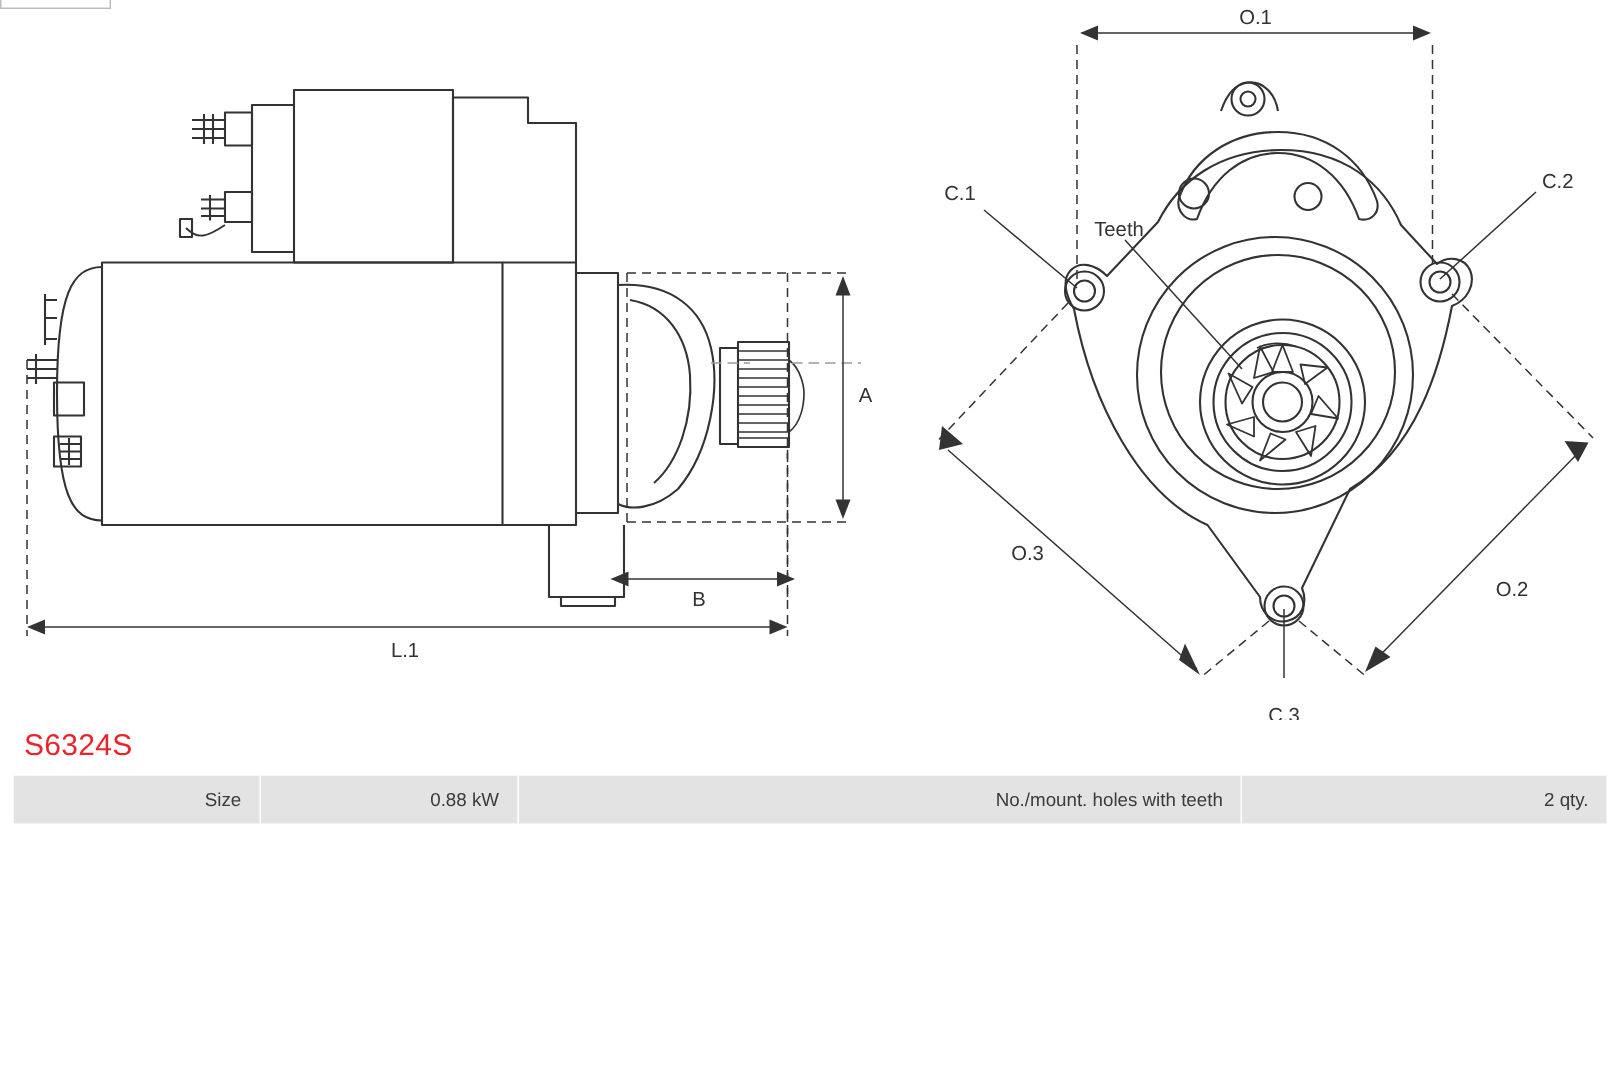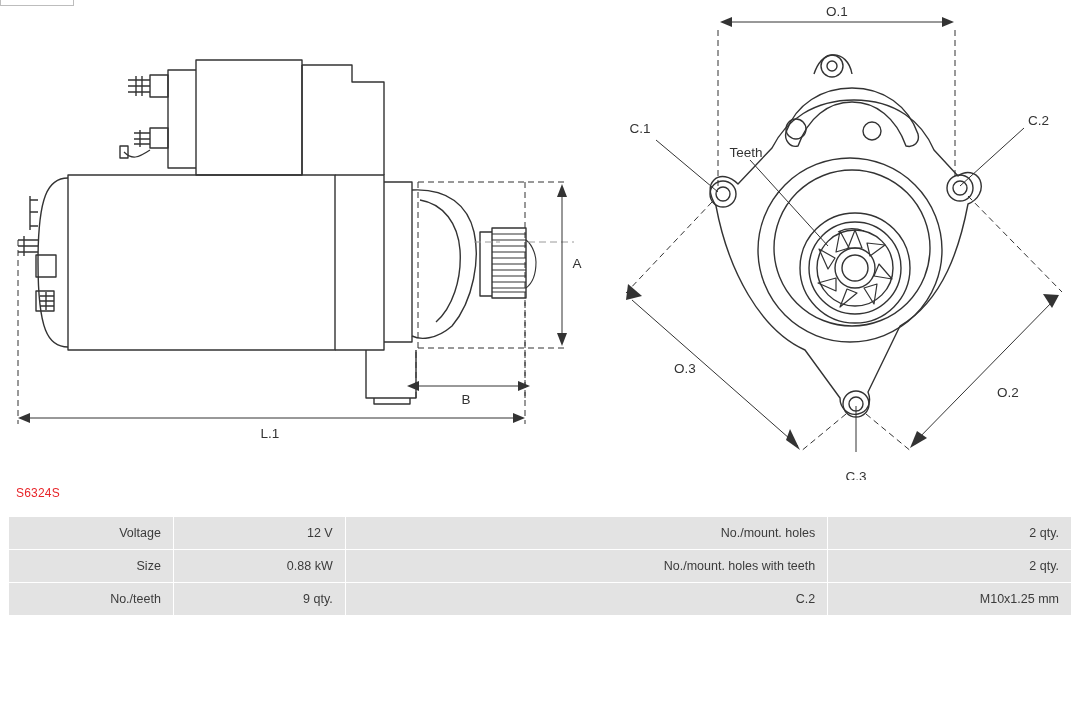--- a/index.html
+++ b/index.html
@@ -30,21 +30,21 @@
     left: 0;
     top: 0;
     width: 1080px;
     height: 480px;
   }
 
   .part-code {
     position: absolute;
     left: 16px;
     top: 486px;
-    font-size: 12px;
+    font-size: 20px;
     color: #e8252a;
     letter-spacing: 0.2px;
   }
 
   table.specs {
     position: absolute;
     left: 8px;
     top: 516px;
     width: 1064px;
     border-collapse: collapse;
@@ -254,31 +254,19 @@
     <text class="lbl" x="256" y="481" text-anchor="middle">C.3</text>
     <text class="lbl" x="146" y="157" text-anchor="middle">Teeth</text>
   </svg>
 </div>
 
 <div class="part-code">S6324S</div>
 
 <table class="specs">
   <tbody>
     <tr>
-      <td class="lbl-l">Voltage</td>
-      <td class="val-l">12 V</td>
-      <td class="lbl-r">No./mount. holes</td>
-      <td class="val-r">2 qty.</td>
-    </tr>
-    <tr>
       <td class="lbl-l">Size</td>
       <td class="val-l">0.88 kW</td>
       <td class="lbl-r">No./mount. holes with teeth</td>
       <td class="val-r">2 qty.</td>
     </tr>
-    <tr>
-      <td class="lbl-l">No./teeth</td>
-      <td class="val-l">9 qty.</td>
-      <td class="lbl-r">C.2</td>
-      <td class="val-r">M10x1.25 mm</td>
-    </tr>
   </tbody>
 </table>
 
 </body></html>

